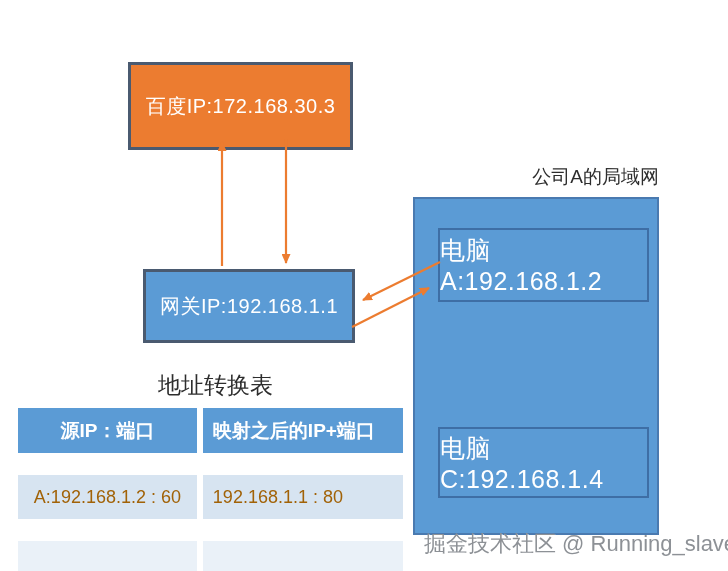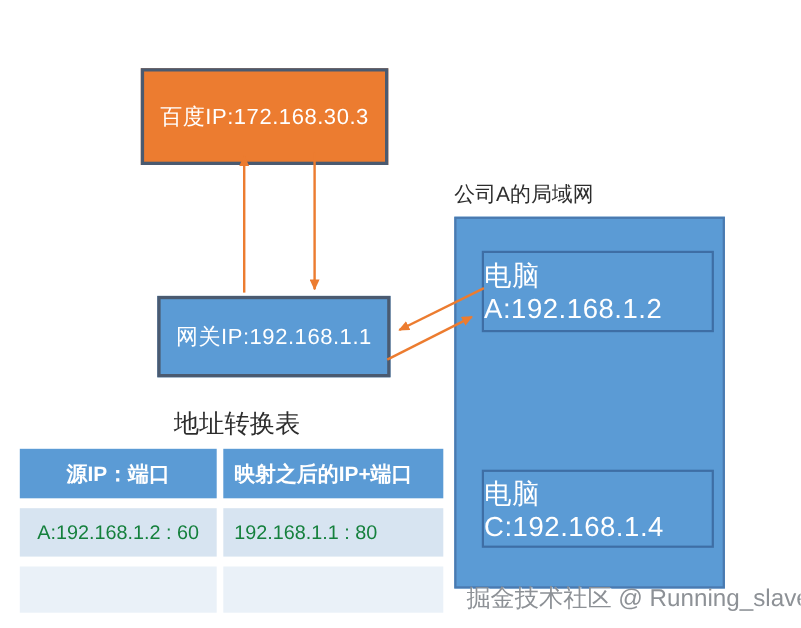--- a/index.html
+++ b/index.html
@@ -27,21 +27,21 @@
     border: 3px solid var(--c-node_border_dark, #4A5A70);
   }
   .gateway-node {
     left: 143px; top: 269px; width: 212px; height: 74px;
     background: var(--c-blue_fill, #5B9BD5);
     border: 3px solid var(--c-node_border_dark, #4A5A70);
   }
   .lan-title {
     position: absolute;
     left: 413px; top: 164px; width: 246px;
-    text-align: left;
+    text-align: right;
     font-size: 19px;
     color: var(--c-text_dark, #2D2D2D);
   }
   .lan-box {
     position: absolute;
     box-sizing: border-box;
     left: 413px; top: 197px; width: 246px; height: 338px;
     background: var(--c-blue_fill, #5B9BD5);
     border: 2px solid var(--c-lan_border, #4A7AB0);
   }
@@ -65,27 +65,27 @@
     position: absolute;
     left: 18px; top: 370px; width: 395px;
     text-align: center;
     font-size: 23px;
     color: var(--c-text_dark, #2D2D2D);
   }
   .nat-table {
     position: absolute;
     left: 18px; top: 408px; width: 385px;
   }
-  .nat-row { display: flex; gap: 6px; margin-bottom: 9px; }
+  .nat-row { display: flex; gap: 6px; margin-bottom: 22px; }
   .nat-cell {
     box-sizing: border-box;
     display: flex;
     align-items: center;
     font-size: 18px;
-    color: #15803d;
+    color: #a16207;
   }
   .nat-cell.col1 { width: 190px; justify-content: center; }
   .nat-cell.col2 { width: 212px; justify-content: flex-start; padding-left: 10px; }
   .nat-row.header .nat-cell {
     height: 45px;
     background: var(--c-table_header_bg, #5B9BD5);
     color: #ffffff;
     font-weight: bold;
     font-size: 19px;
   }

